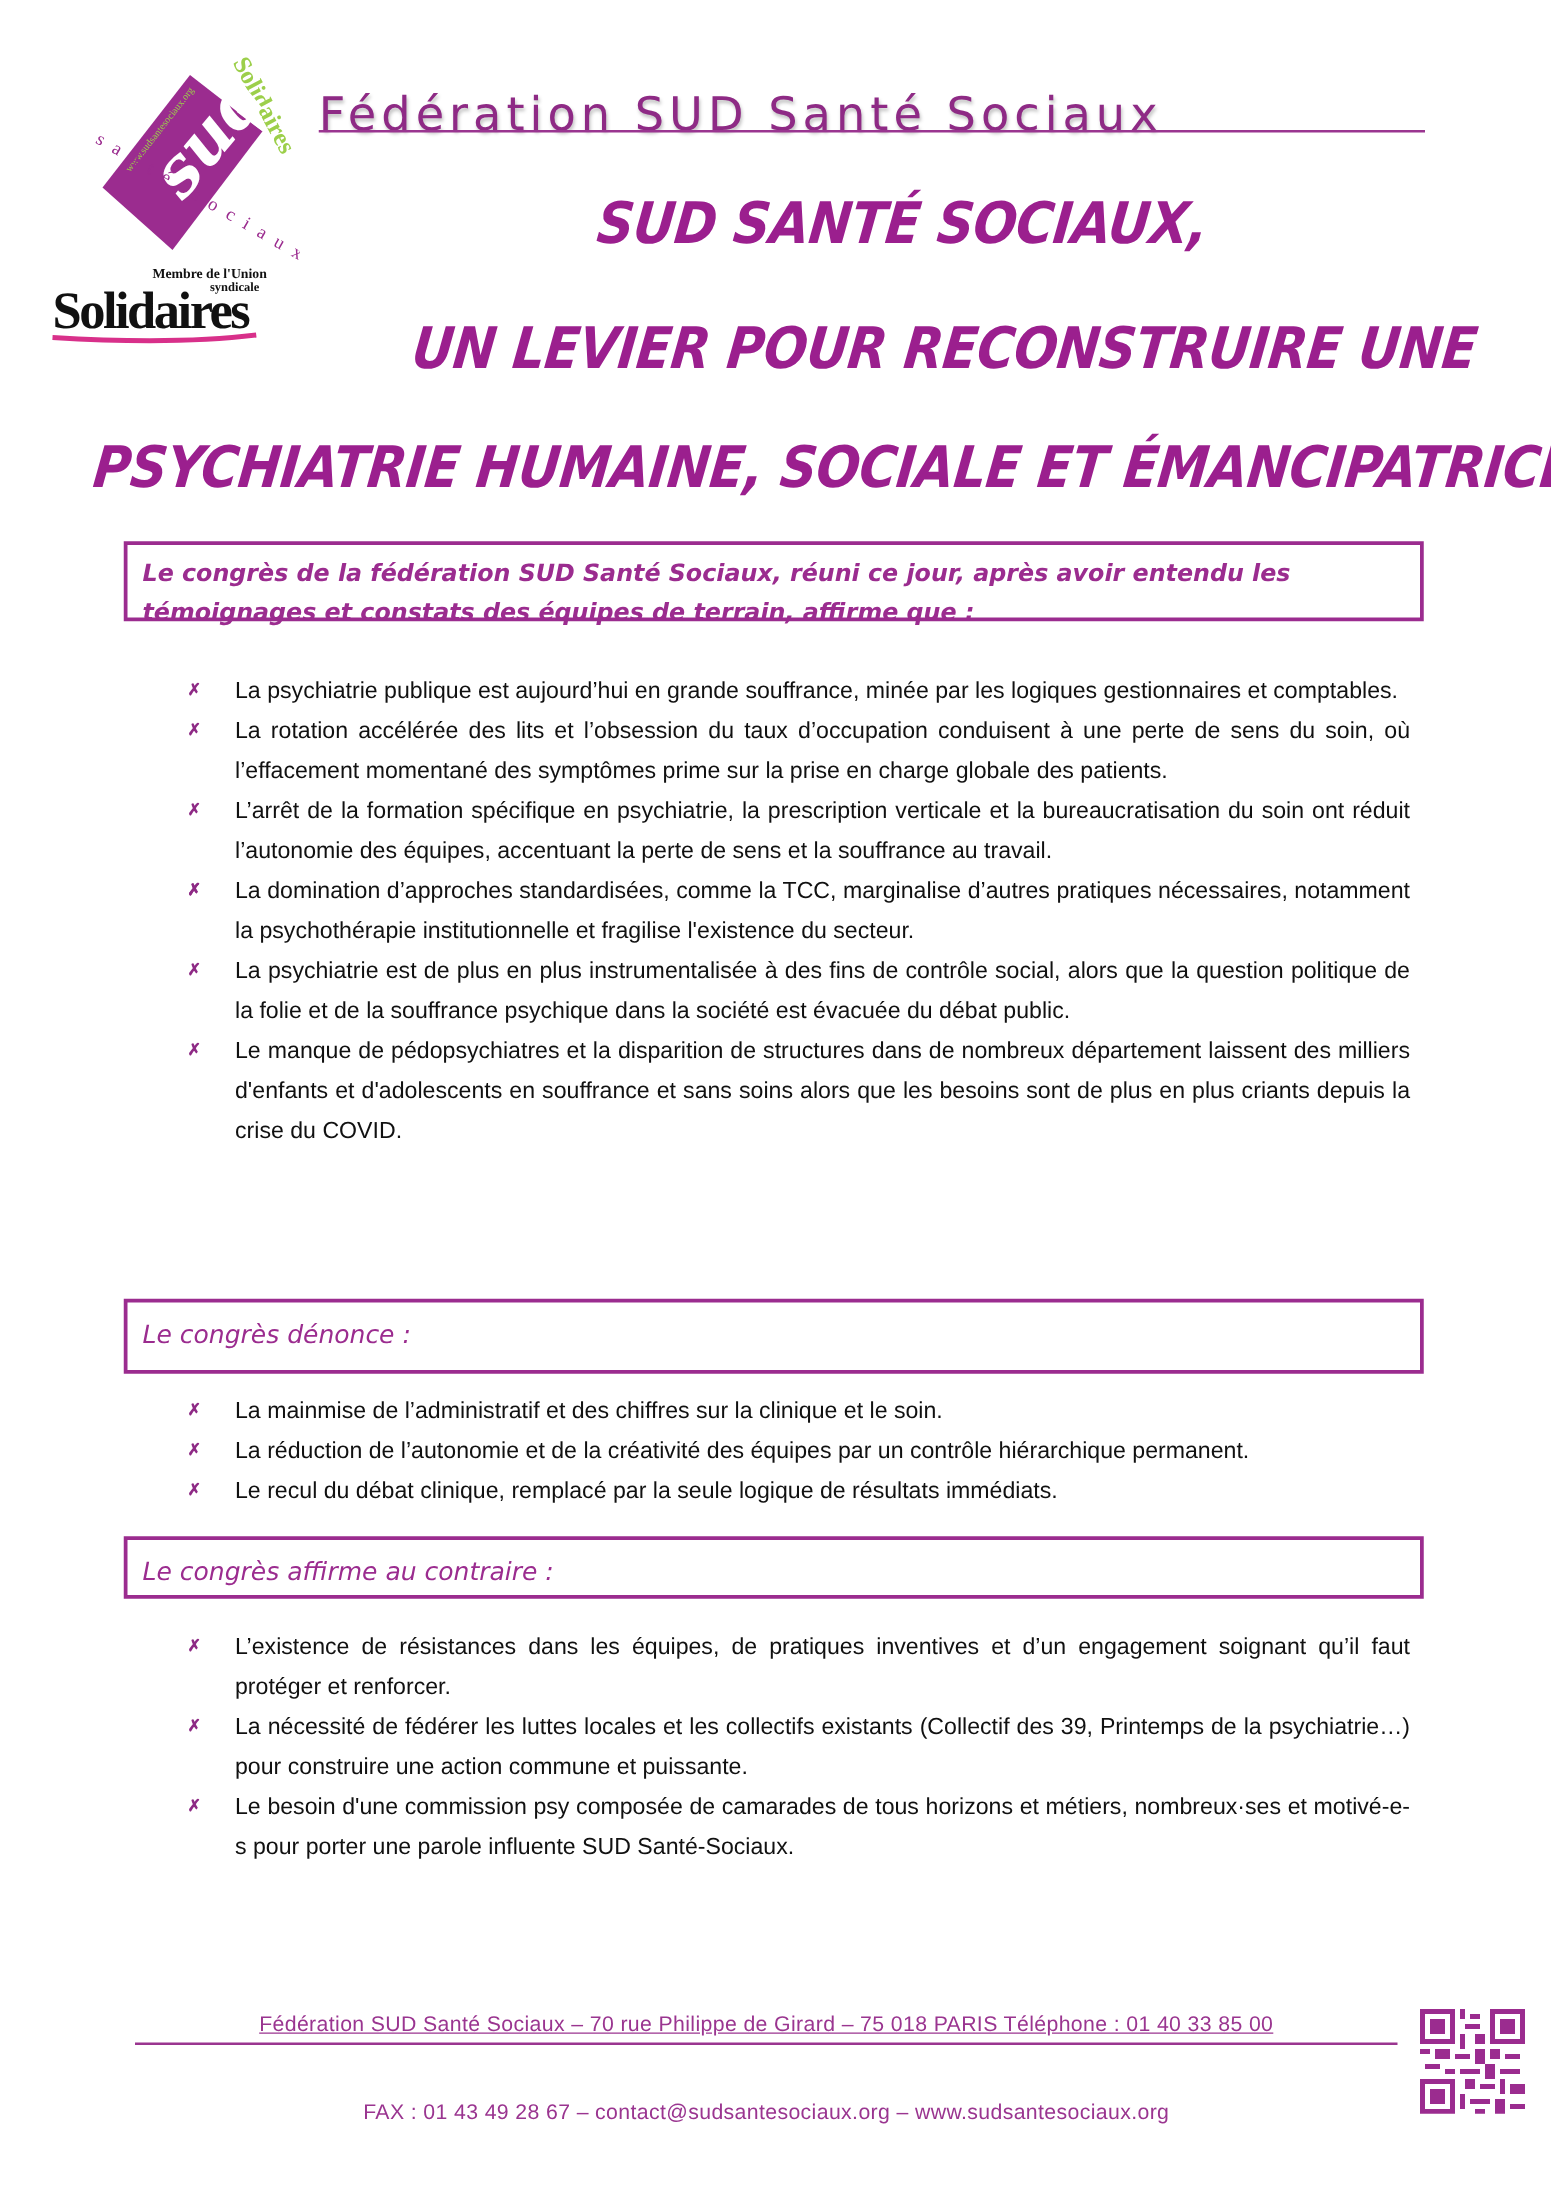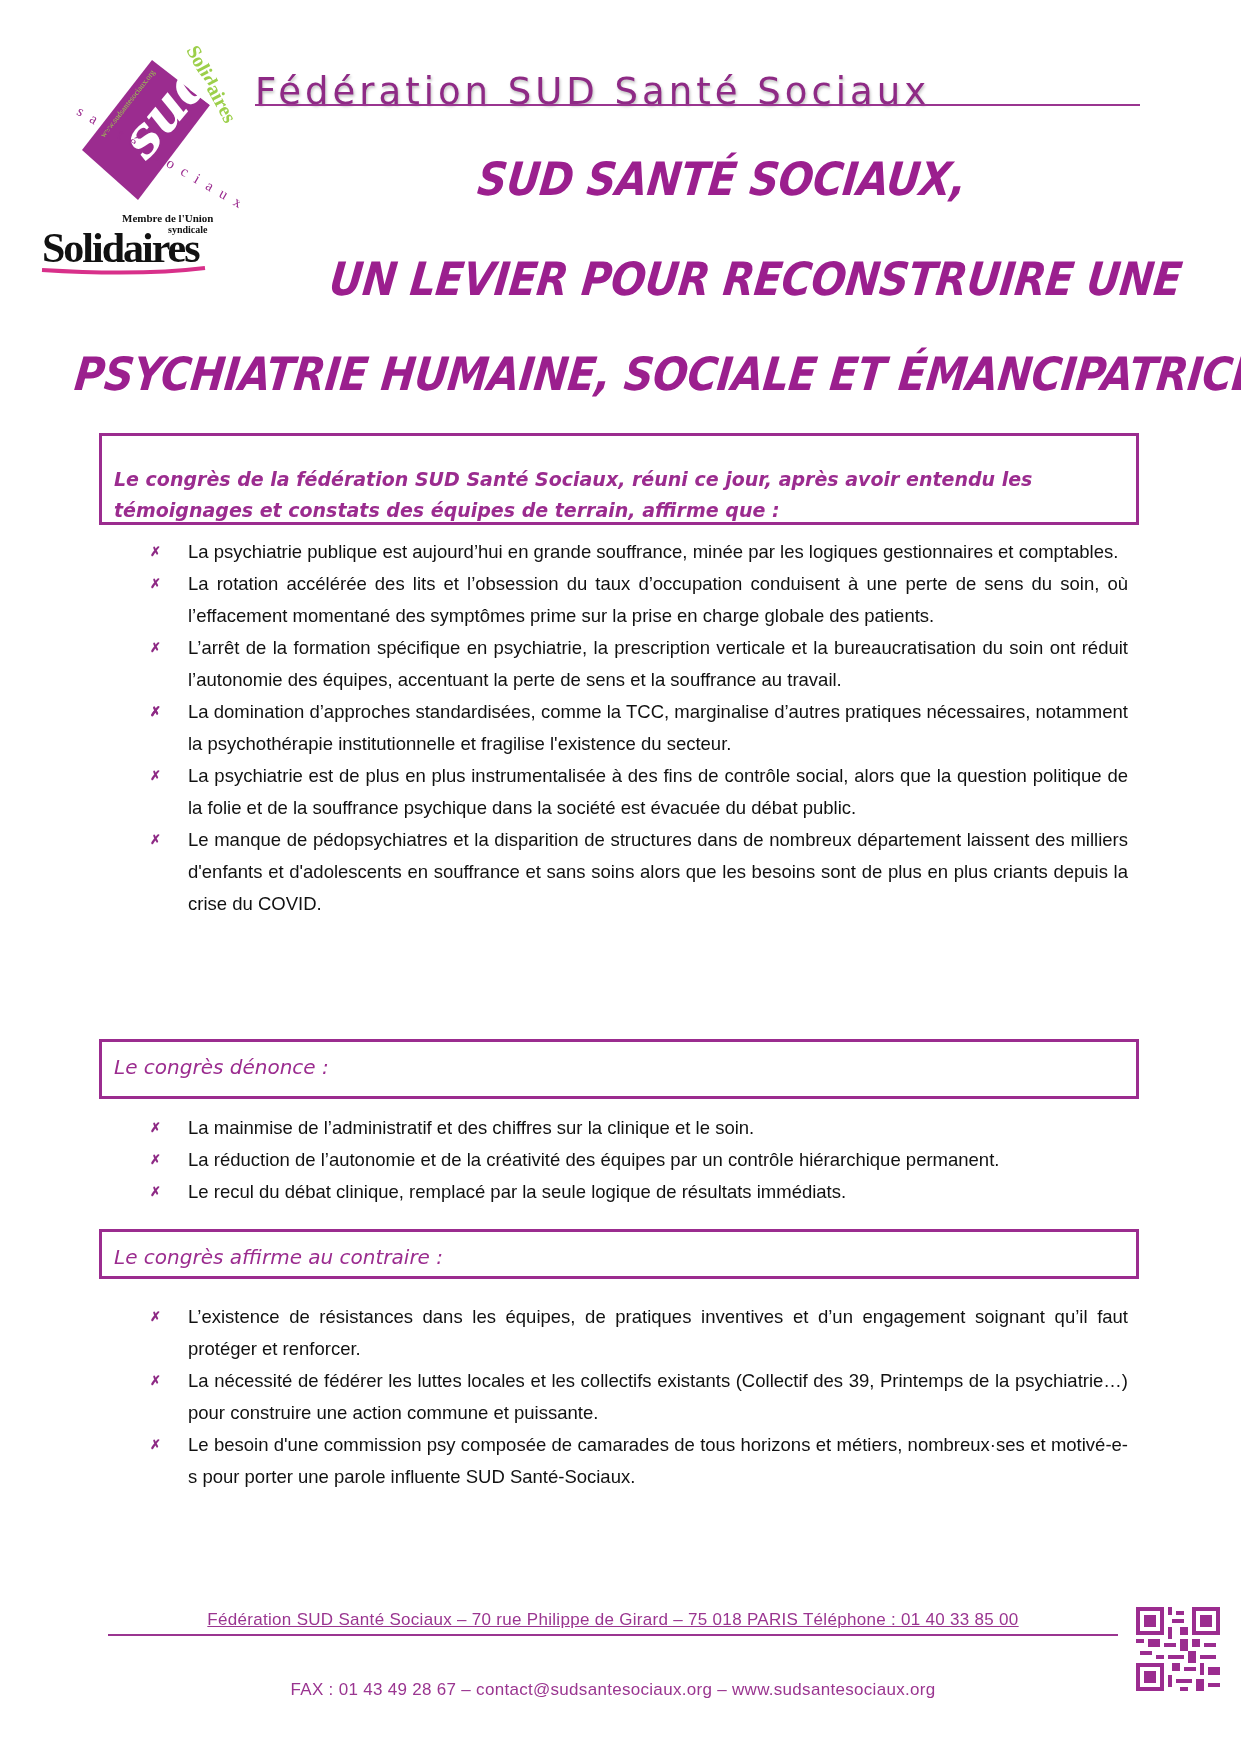--- a/index.html
+++ b/index.html
@@ -21,21 +21,21 @@
               font-style: italic; color: #9b1f8e; font-size: 41px; letter-spacing: -0.5px;
               white-space: nowrap; transform: skewX(-6deg) scaleY(1.12); }
   .hl1 { left: 478px; top: 155px; }
   .hl2 { left: 330px; top: 255px; }
   .hl3 { left: 75px;  top: 350px; }
 
   
   .box { position: absolute; left: 99px; width: 1040px; border: 3px solid #9b2c8f; box-sizing: border-box;
          padding: 10px 12px; font-family: "DejaVu Sans", sans-serif; font-style: italic; font-weight: bold;
          color: #9b2c8f; font-size: 19px; line-height: 31px; }
-  .box1 { top: 433px; height: 92px; padding-top: 28px; }
+  .box1 { top: 433px; height: 64px; padding-top: 8px; }
   .box2 { top: 1039px; height: 60px; padding-top: 10px; font-weight: normal; font-size: 20px; }
   .box3 { top: 1229px; height: 50px; padding-top: 10px; font-weight: normal; font-size: 20px; }
 
   
   .list { position: absolute; left: 148px; width: 980px; margin: 0; padding: 0; list-style: none;
           font-family: "Liberation Sans", sans-serif; font-size: 18.5px; line-height: 32px; color: #111; }
   .list li { position: relative; padding-left: 40px; margin-bottom: 0px; text-align: justify; }
   .bullet { position: absolute; left: 2px; top: 0; color: #8e2a85; font-size: 13px; font-weight: bold; }
   .list1 { top: 536px; }
   .list2 { top: 1112px; }

